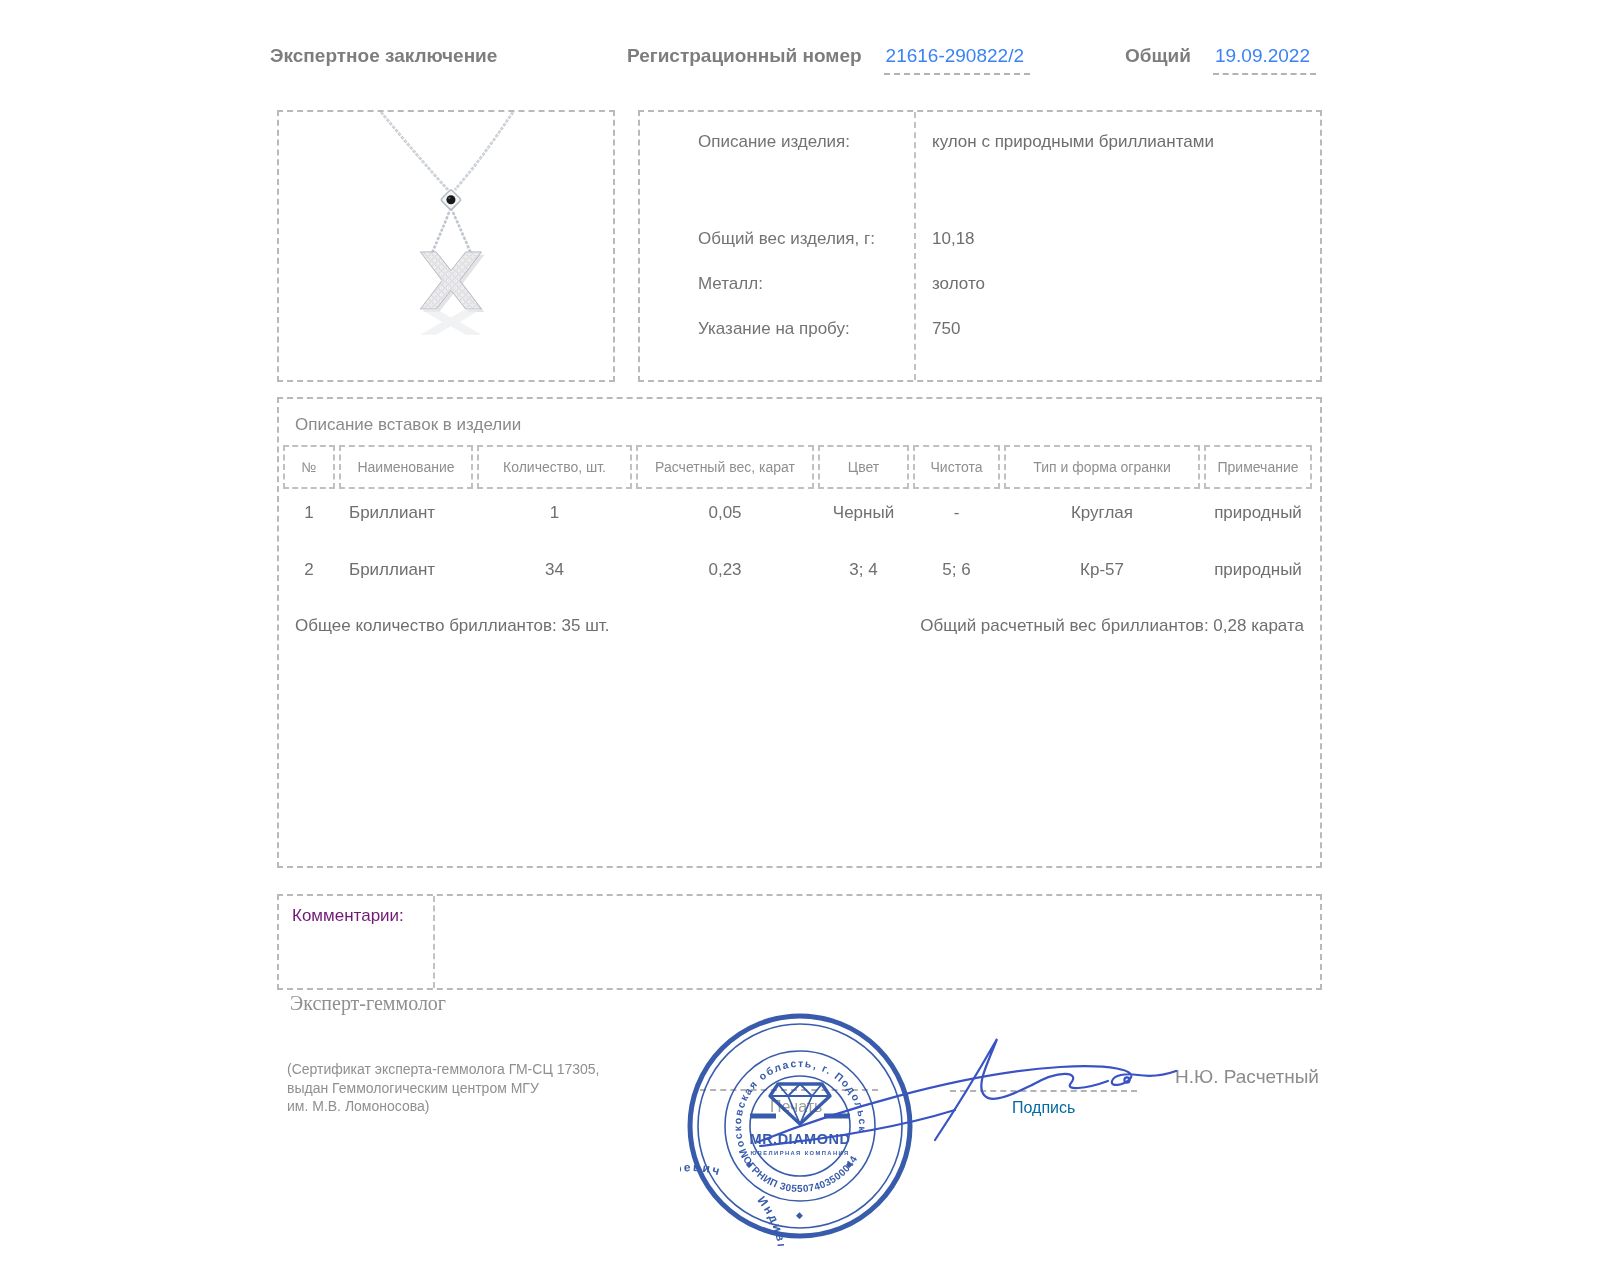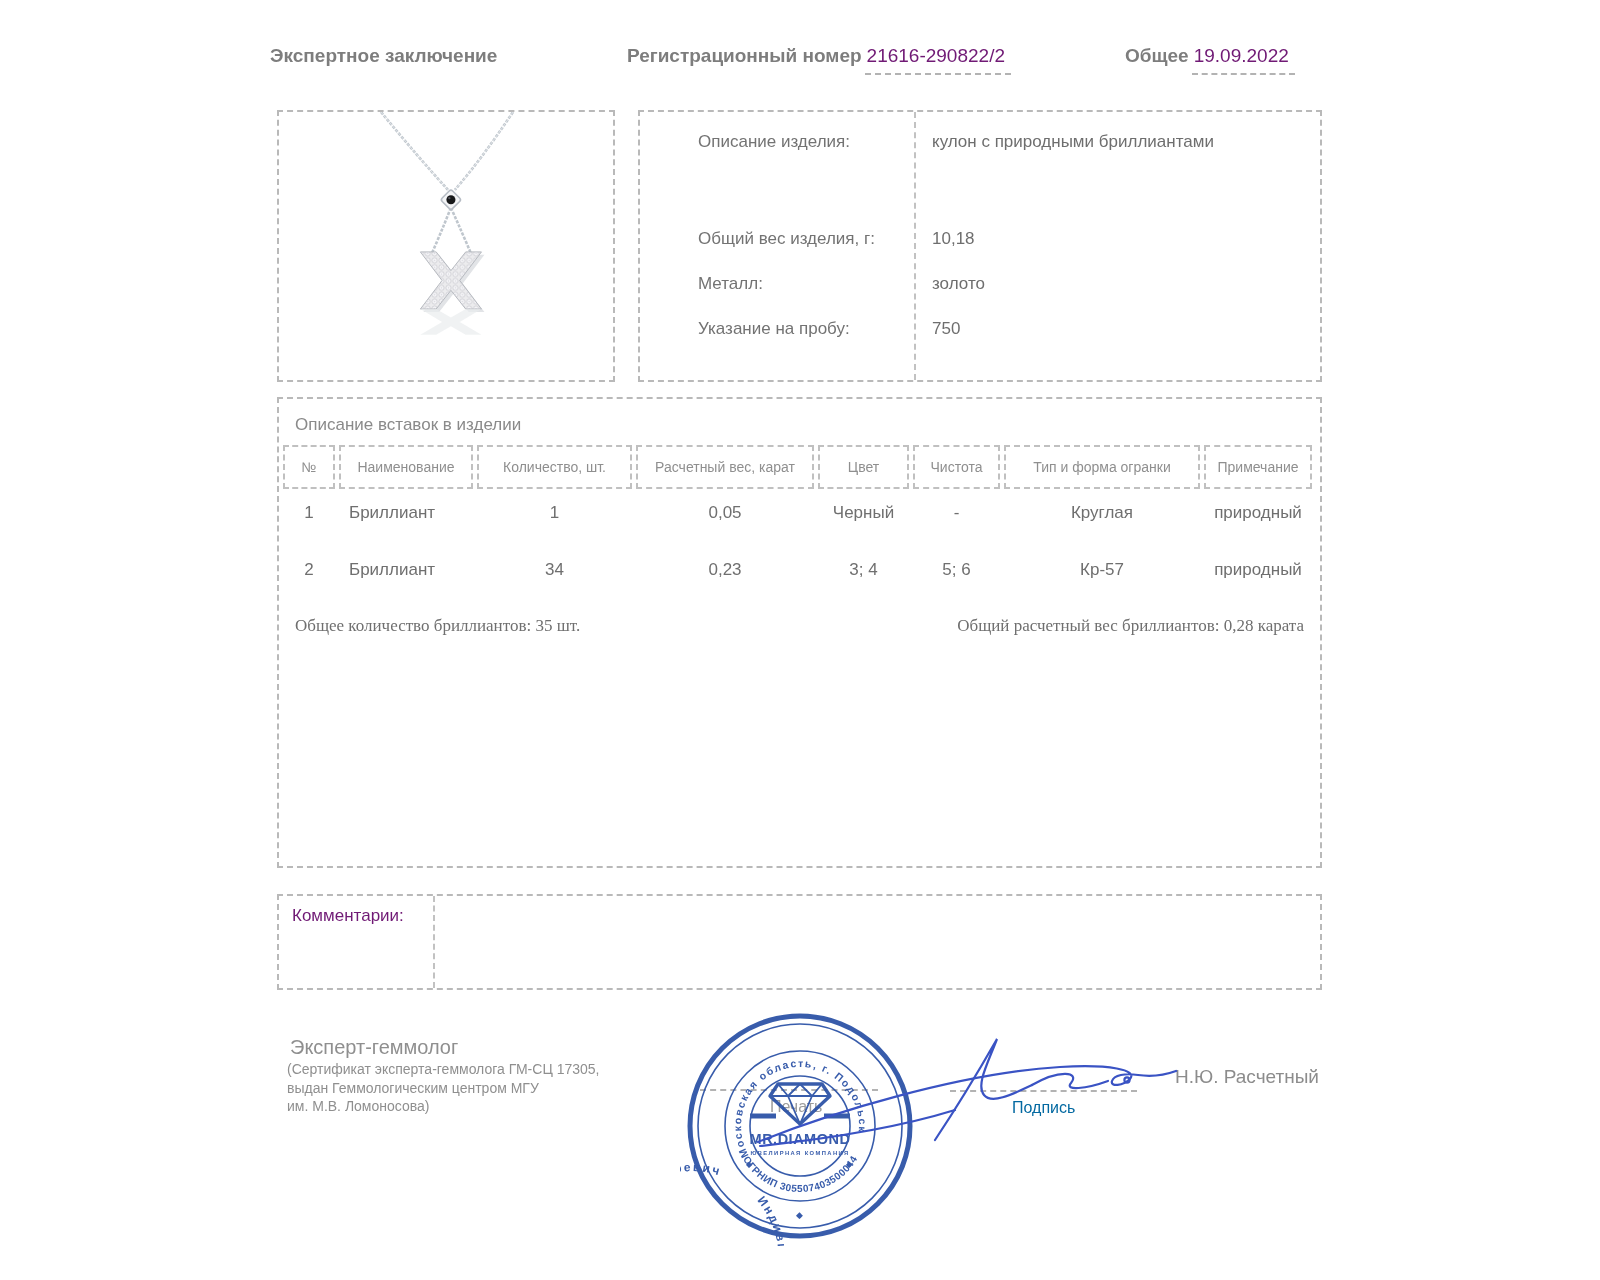--- a/index.html
+++ b/index.html
@@ -7,21 +7,21 @@
   body { font-family:"Liberation Sans", "DejaVu Sans", sans-serif; }
   .page { position:relative; width:1600px; height:1280px; background:#ffffff; overflow:hidden; }
 
   .abs { position:absolute; }
   .b { font-weight:bold; }
 
   
   .h-title   { left:270px; top:45px; font-size:19px; font-weight:bold; color:#7d7d7d; }
   .h-reg     { left:627px; top:45px; font-size:19px; color:#7d7d7d; }
   .h-reg .lbl{ font-weight:bold; }
-  .dash-val  { display:inline-block; margin-left:3px; padding:0 6px 6px 2px; border-bottom:2px dashed #b3b3b3; color:#701a75; font-weight:normal; }
+  .dash-val  { display:inline-block; margin-left:22px; padding:0 6px 6px 2px; border-bottom:2px dashed #b3b3b3; color:#3b82f6; font-weight:normal; }
   .h-date    { left:1125px; top:45px; font-size:19px; color:#7d7d7d; }
 
   .dbox { border:2px dashed #b9b9b9; background:#fff; }
 
   
   .photo-box { left:277px; top:110px; width:338px; height:272px; }
   .photo-box svg { display:block; width:100%; height:100%; }
 
   
   .detail-box { left:638px; top:110px; width:684px; height:272px; }
@@ -36,30 +36,30 @@
   .tgrid { position:absolute; left:4px; right:4px; display:grid;
            grid-template-columns:52px 134px 155px 178px 91px 87px 196px 108px; column-gap:4px; }
   .thead { top:46px; }
   .thead .hc { height:44px; border:2px dashed #c0c0c0; display:flex; align-items:center; justify-content:center;
                font-size:14px; color:#8f8f8f; text-align:center; }
   .trow { height:28px; }
   .trow .dc { font-size:17px; color:#6f6f6f; display:flex; align-items:center; justify-content:center; }
   .trow .dc.left { justify-content:flex-start; padding-left:10px; }
   .trow1 { top:100px; } .trow2 { top:157px; }
   .tsum { position:absolute; left:16px; right:16px; top:217px; display:flex; justify-content:space-between;
-          font-size:17px; color:#6f6f6f;font-family:Liberation Serif, serif; }
+          font-size:17px; color:#6f6f6f; }
 
   
   .comment-box { left:277px; top:894px; width:1045px; height:96px; }
   .c-divider { position:absolute; left:154px; top:0; bottom:0; border-left:2px dashed #c2c2c2; }
   .c-label { position:absolute; left:13px; top:10px; font-size:17px; color:#701a75; }
   .c-text  { position:absolute; left:168px; top:9px; width:800px; font-size:17px; line-height:24px; color:#757575; }
 
   
-  .expert-title { left:290px; top:1036px; font-size:20px; color:#8f8f8f; }
+  .expert-title { left:290px; top:992px; font-size:20px; color:#8f8f8f;font-family:Liberation Serif, serif; }
   .cert { left:287px; top:1060px; font-size:14px; line-height:18.5px; color:#8f8f8f; }
   .seal-line { left:700px; top:1089px; width:178px; border-top:2px dashed #b3b3b3; height:0; }
   .seal-label { left:770px; top:1098px; font-size:16px; color:#9c9c9c; }
   .sign-line { left:950px; top:1090px; width:187px; border-top:2px dashed #b3b3b3; height:0; }
   .sign-label { left:1012px; top:1099px; font-size:16px; color:#0369a1; }
   .expert-name { left:1175px; top:1066px; font-size:19px; color:#8c8c8c; }
 
   .stamp { left:680px; top:1006px; width:240px; height:240px; opacity:0.93; }
   .stamp svg, .sig svg { display:block; width:100%; height:100%; }
   .sig { left:740px; top:1025px; width:440px; height:125px; }
@@ -67,21 +67,21 @@
 </head>
 <body>
 
 <div class="page">
 
   <div class="abs h-title">Экспертное заключение</div>
   <div class="abs h-reg">
     <span class="lbl">Регистрационный номер</span><span class="dash-val">21616-290822/2</span>
   </div>
   <div class="abs h-date">
-    <span class="lbl b">Общее</span><span class="dash-val">19.09.2022</span>
+    <span class="lbl b">Общий</span><span class="dash-val">19.09.2022</span>
   </div>
 
   <div class="abs dbox photo-box">
     <svg viewBox="0 0 338 272">
       <defs>
         <pattern id="pave" width="7" height="7" patternUnits="userSpaceOnUse">
           <rect width="7" height="7" fill="#ececee"></rect>
           <circle cx="3.5" cy="3.5" r="2.6" fill="#f8f8fa" stroke="#c2c2c8" stroke-width="0.7"></circle>
           <circle cx="3.5" cy="3.5" r="0.8" fill="#d4d4da"></circle>
         </pattern>

